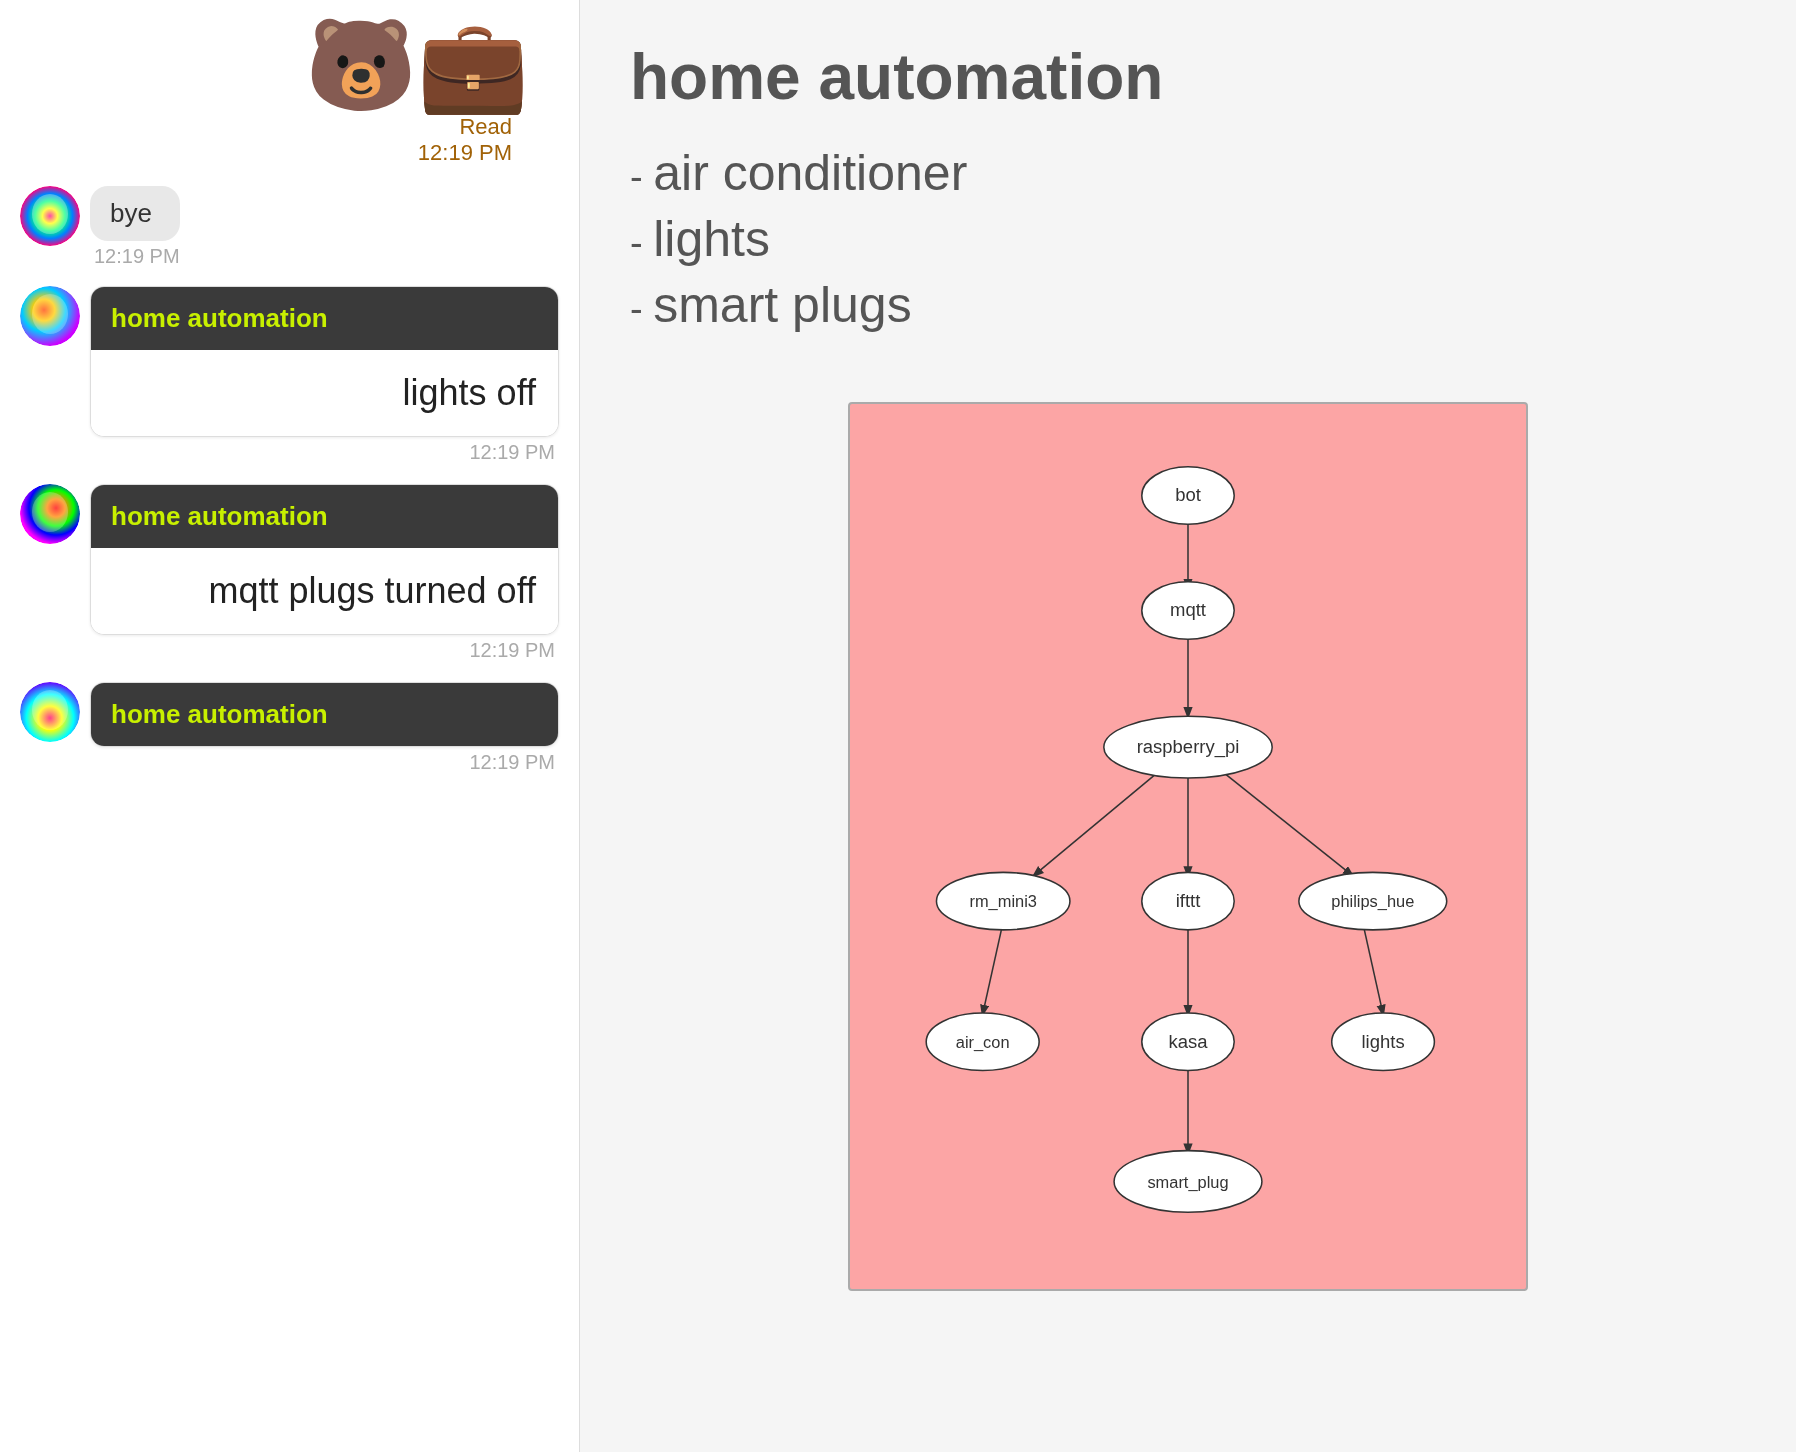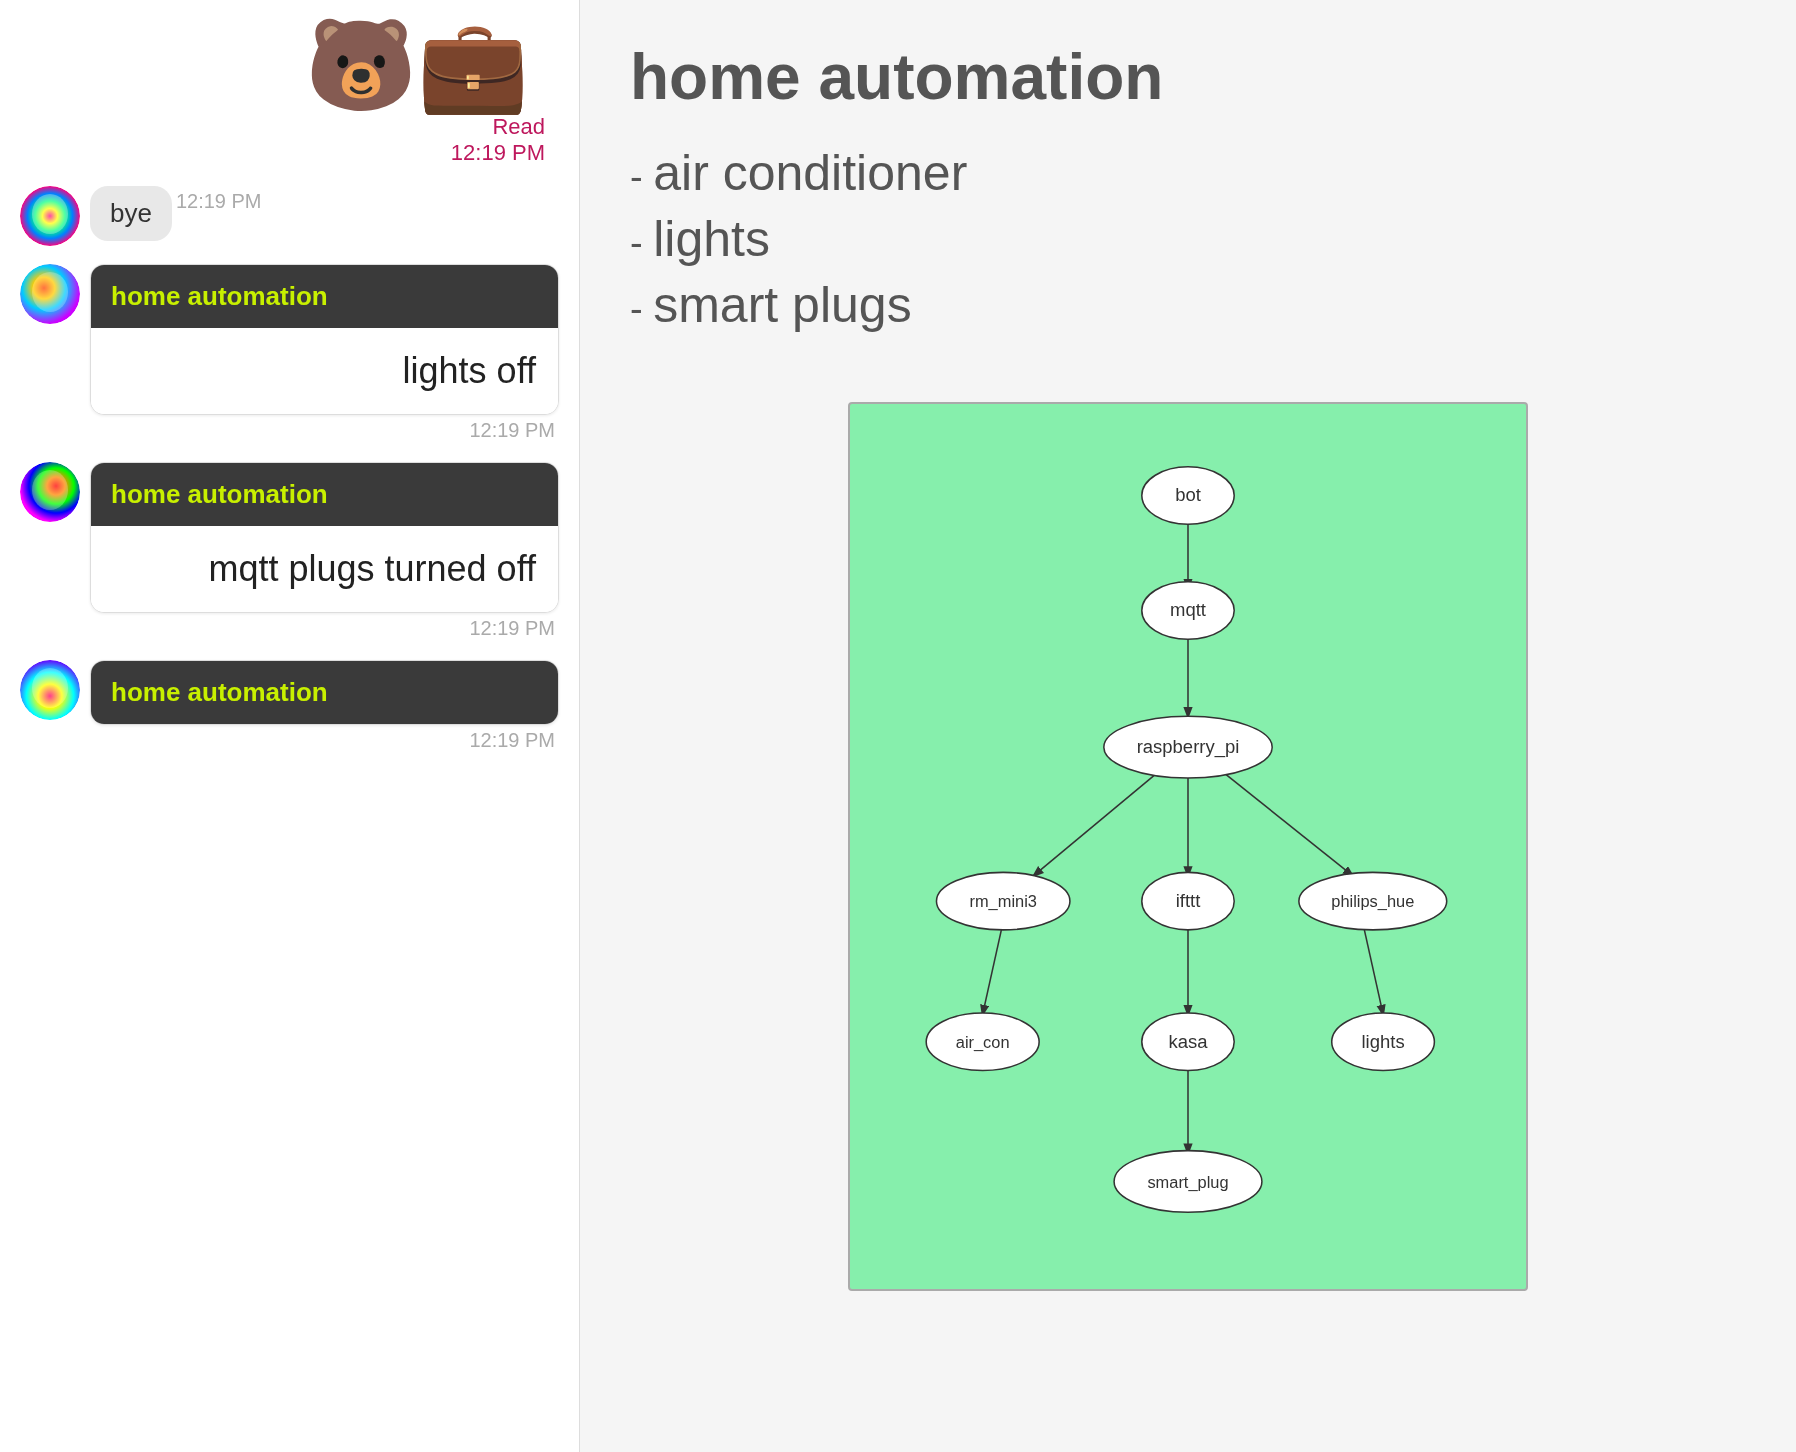--- a/index.html
+++ b/index.html
@@ -25,38 +25,38 @@
 
     
     .sticker-area {
       display: flex;
       flex-direction: column;
       align-items: flex-end;
       width: 100%;
       margin-bottom: 10px;
     }
     .read-time {
-      color: #be185d;
+      color: #a16207;
       font-size: 22px;
       text-align: right;
-      margin-right: 14px;
+      margin-right: 47px;
       margin-top: 4px;
     }
 
     
     .bye-row {
       display: flex;
       align-items: flex-start;
       width: 100%;
       margin-bottom: 18px;
       margin-top: 10px;
     }
     .bubble-wrap {
       display: flex;
-      flex-direction: row;
+      flex-direction: column;
     }
     .bubble {
       background: #e8e8e8;
       border-radius: 18px;
       padding: 12px 20px;
       font-size: 26px;
       color: #333;
       max-width: 400px;
     }
     .bubble-time {
@@ -135,21 +135,21 @@
       margin-bottom: 8px;
     }
     .feature-list li::before {
       content: '-  ';
       font-size: 38px;
     }
 
     
     .diagram-container {
       border: 2px solid #aaa;
-      background: #86efac;
+      background: #fca5a5;
       border-radius: 4px;
       padding: 30px;
       margin-top: 20px;
       width: 680px;
       align-self: center;
     }
 
     .diagram-svg {
       width: 100%;
       height: auto;

